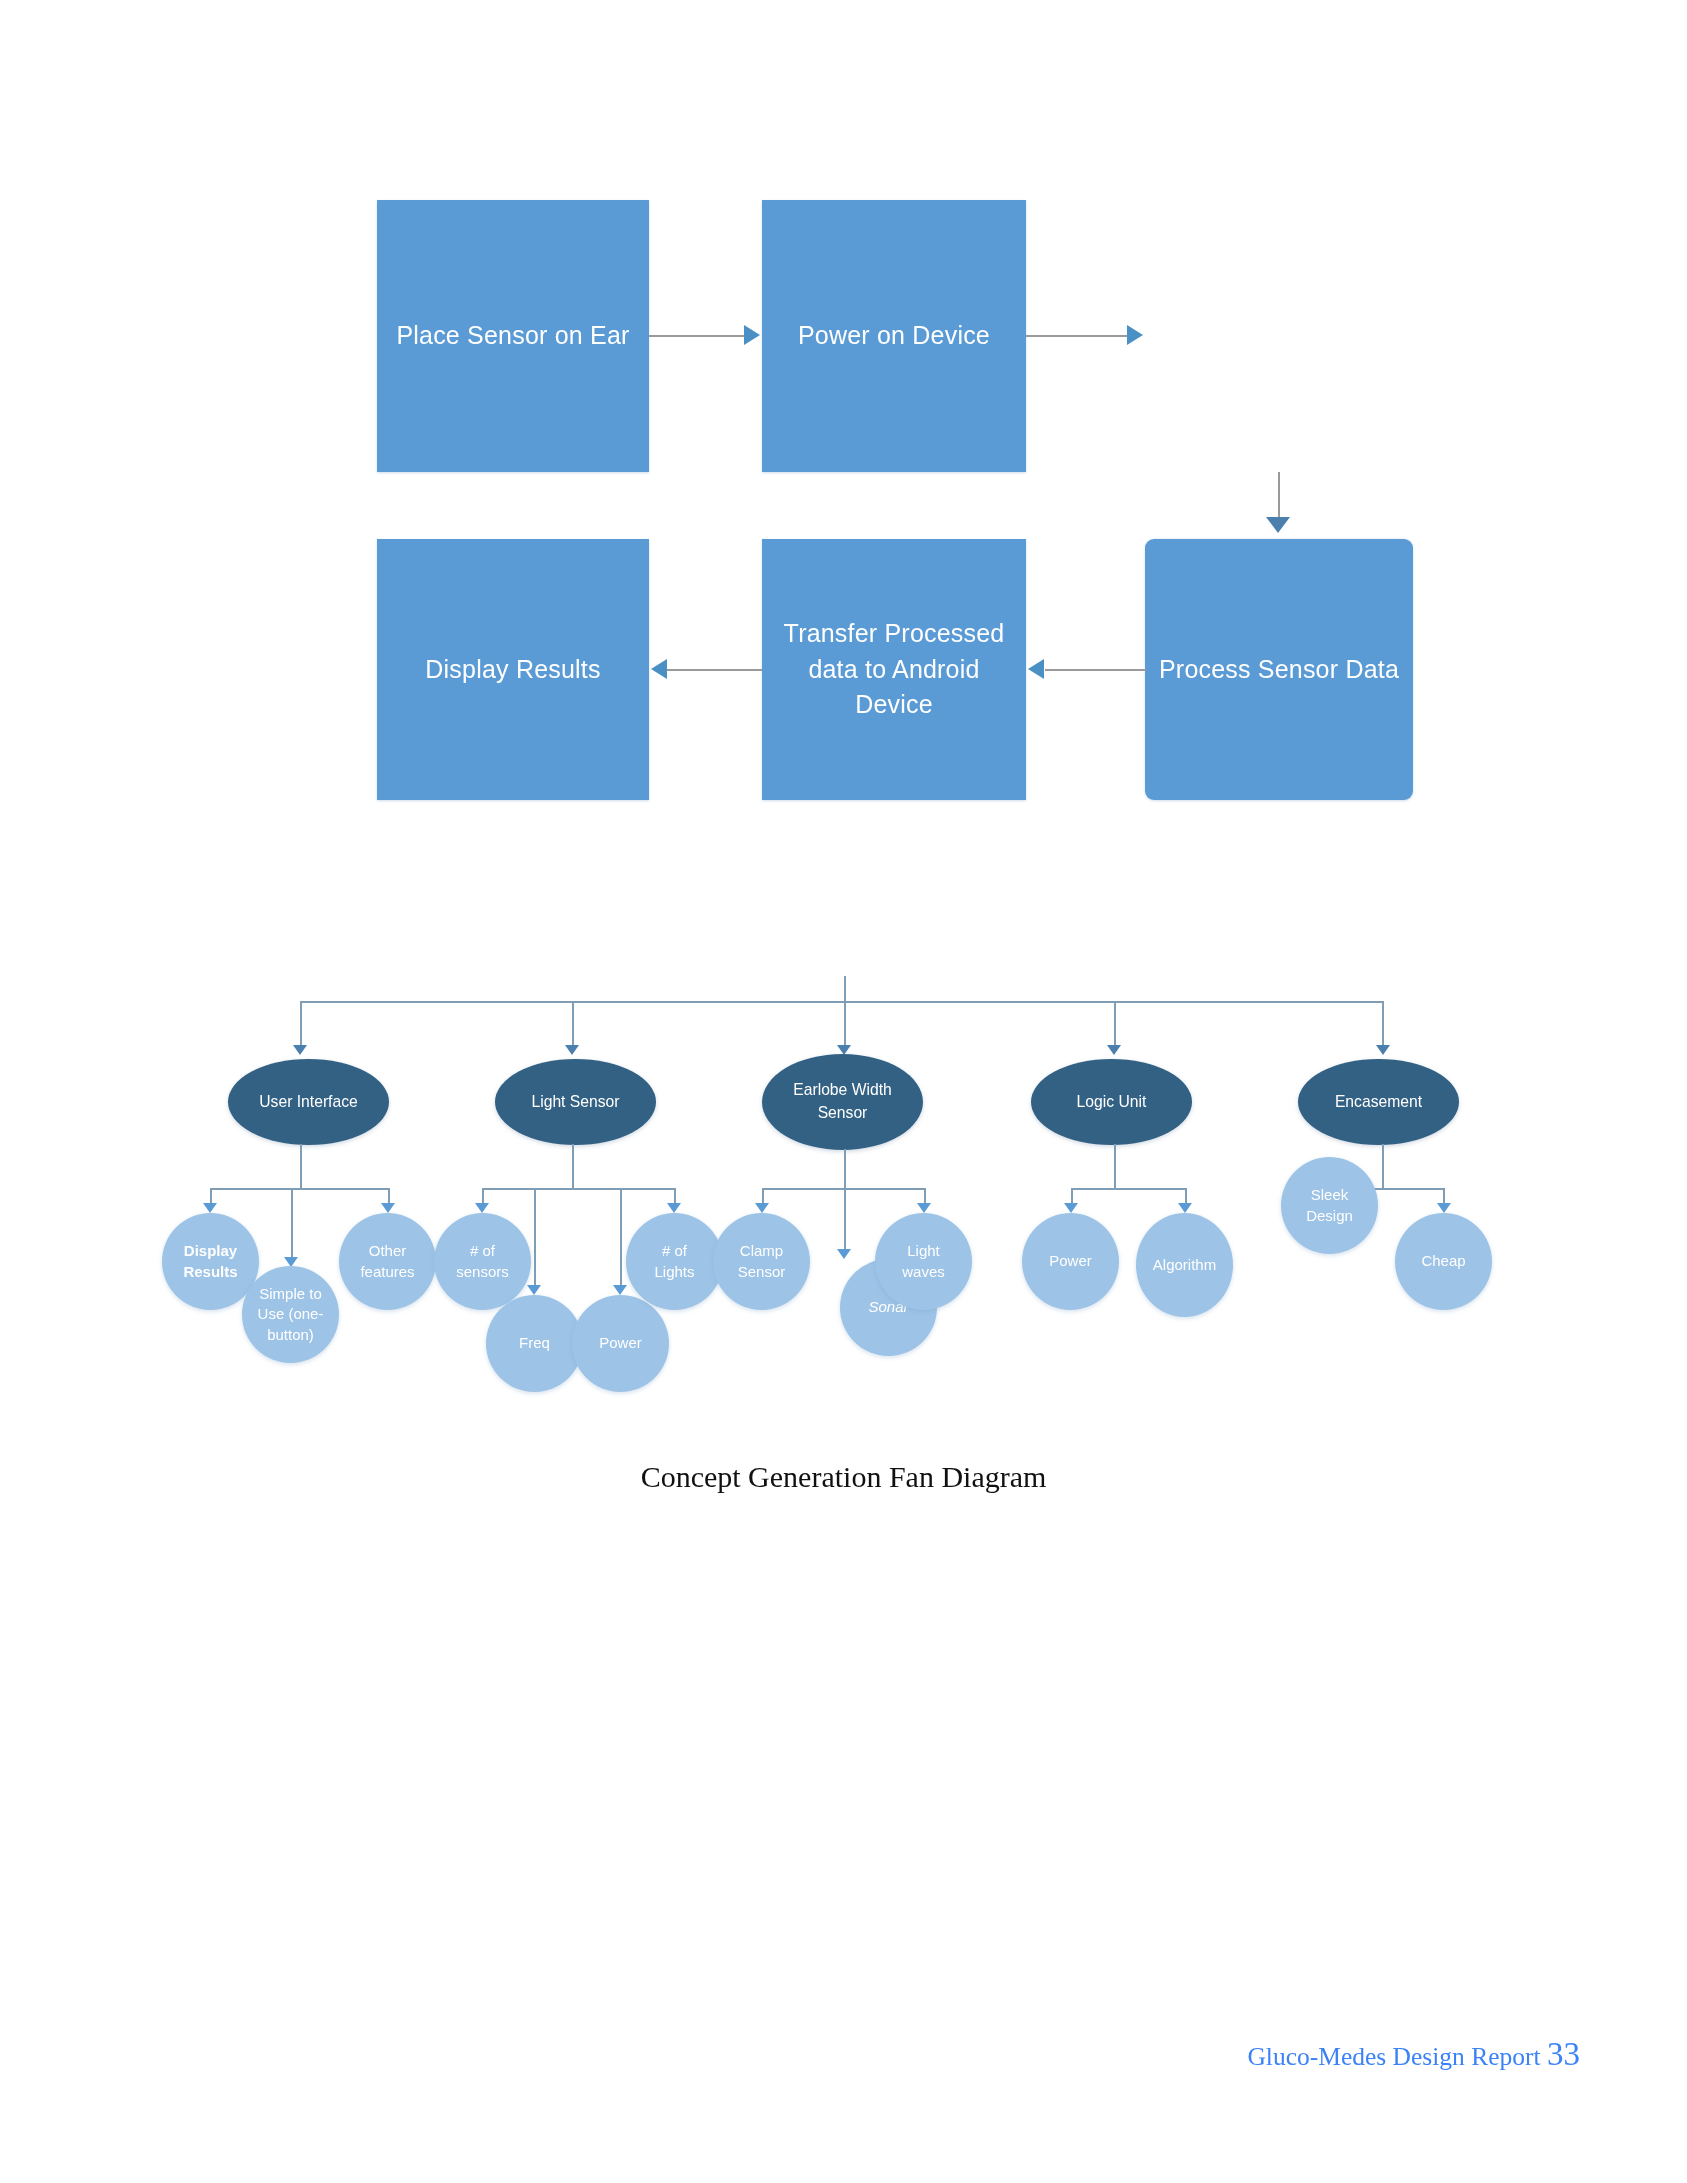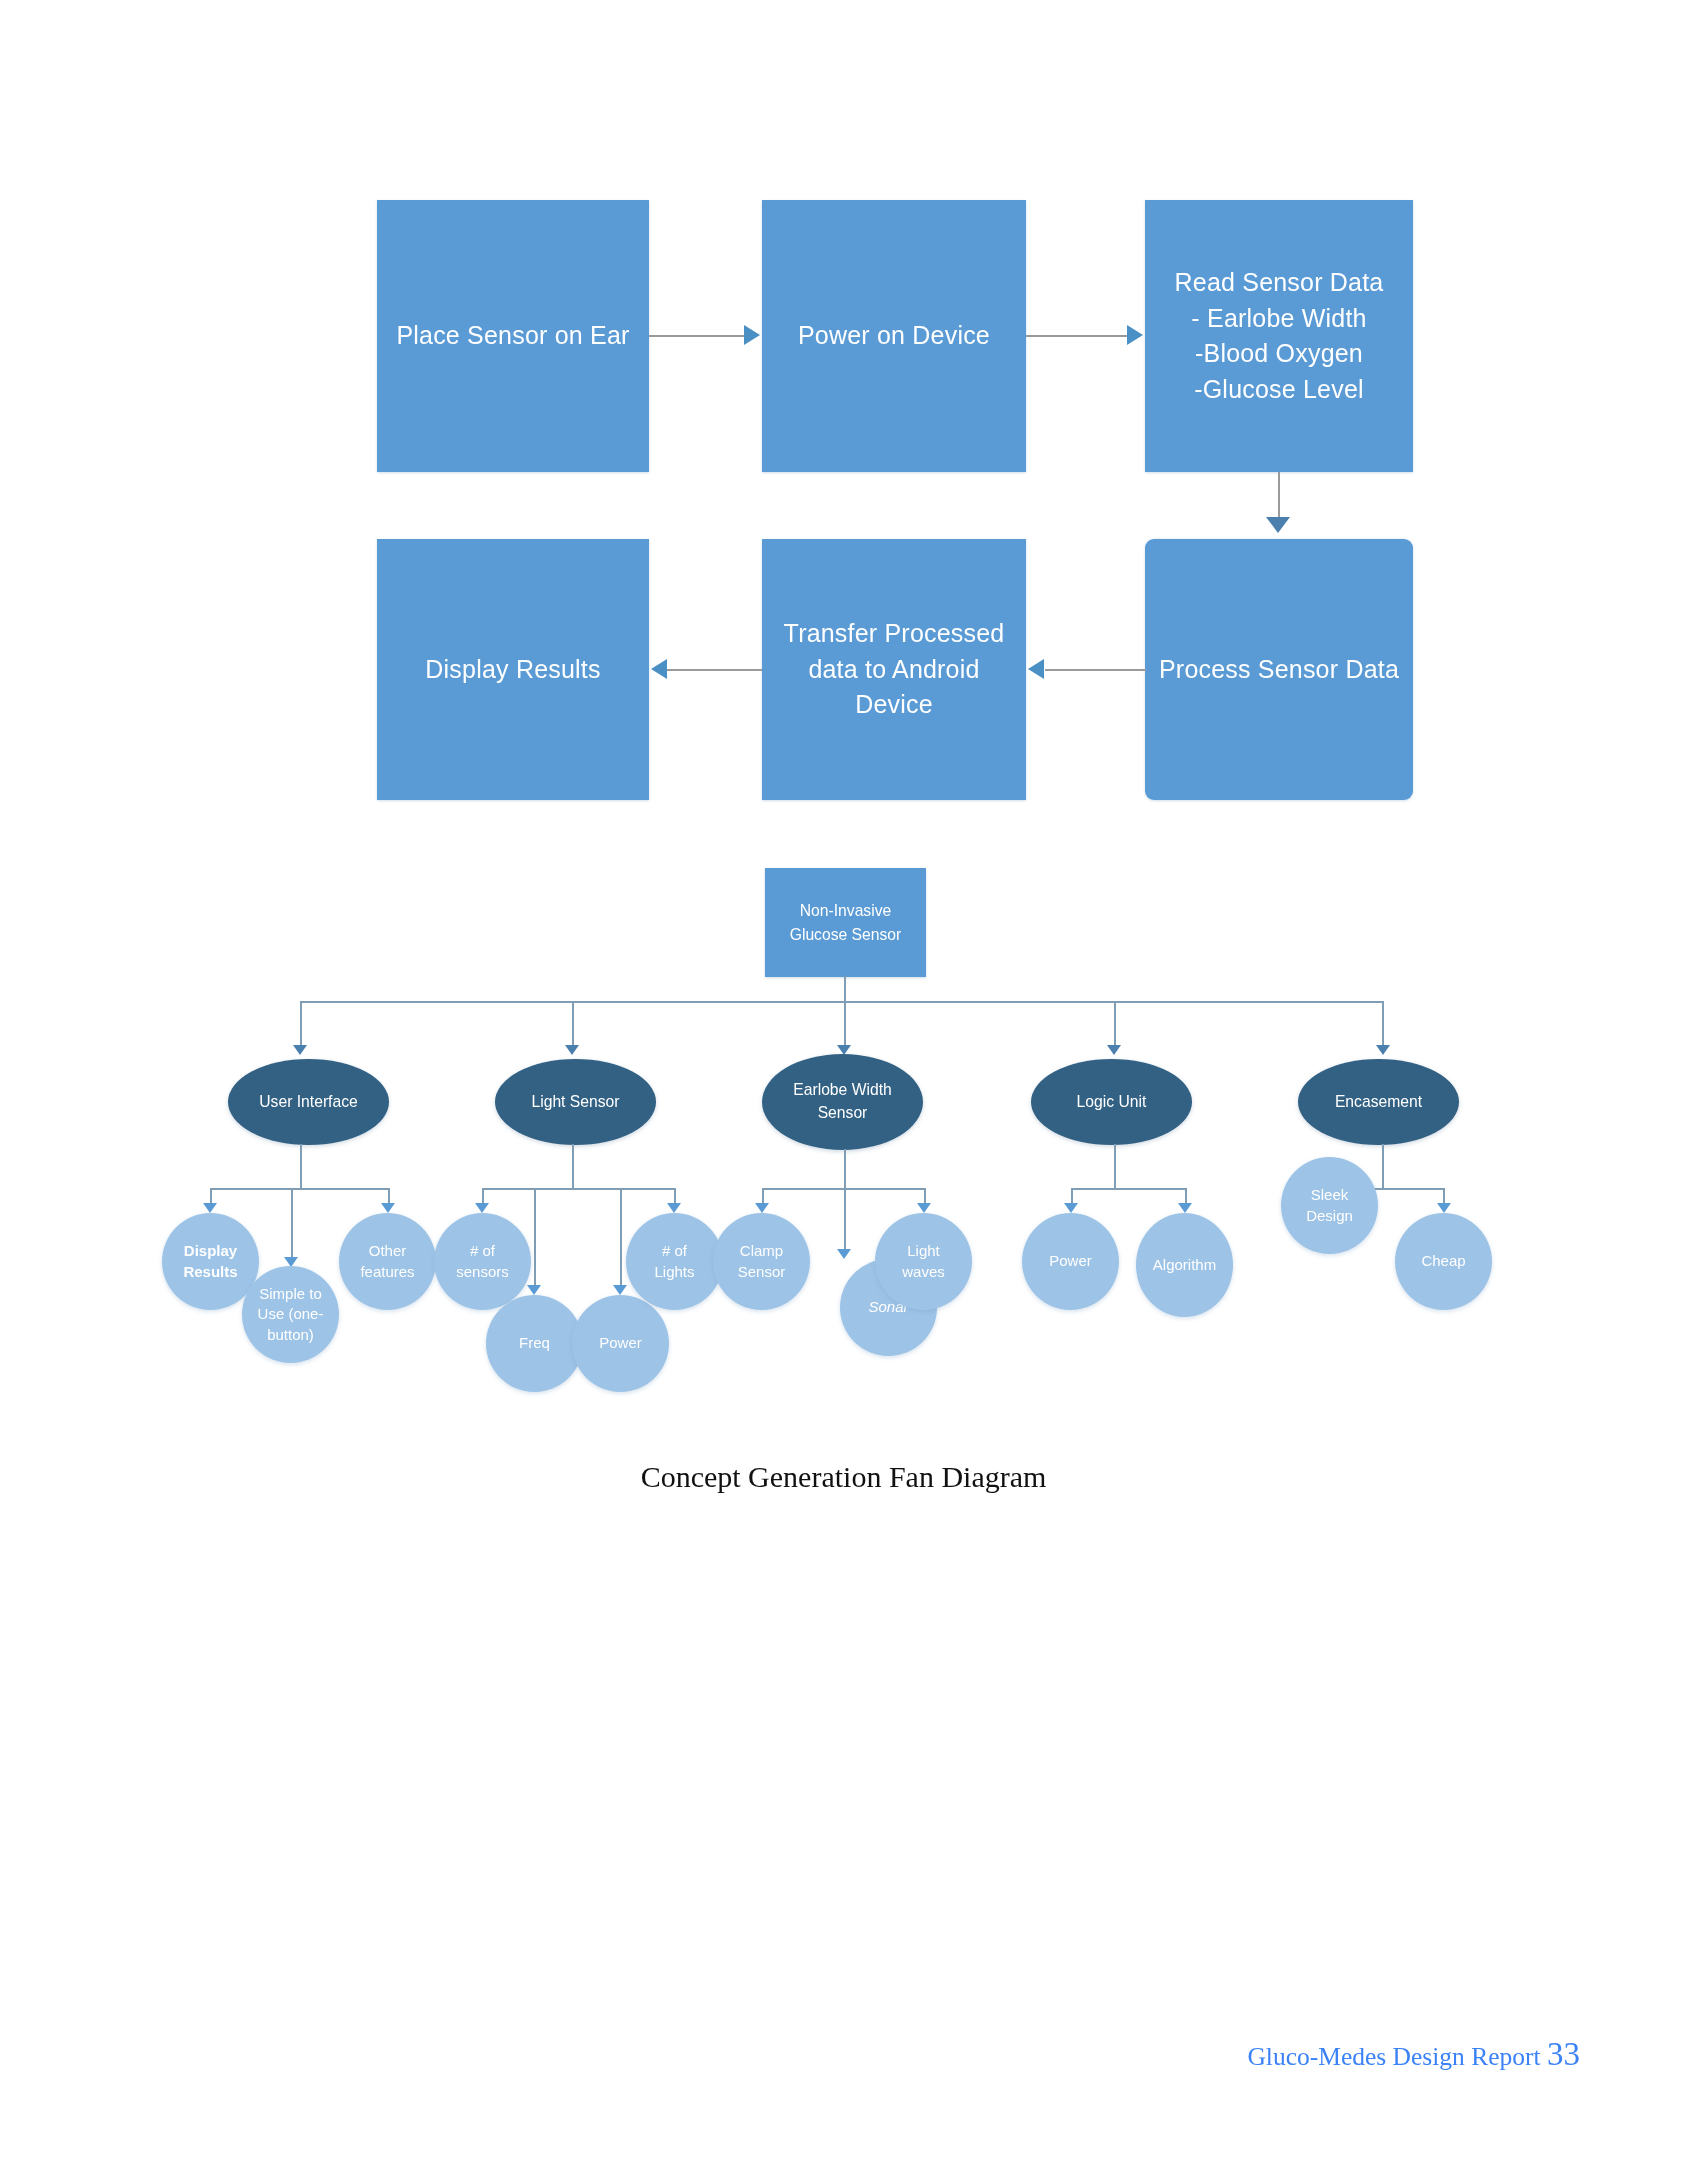--- a/index.html
+++ b/index.html
@@ -111,24 +111,20 @@
 <body>
 
 <div class="page">
 
   <div class="abs" style="left:0;top:0;width:1687px;height:824px;">
 
     <div class="flow-box" style="left:377px;top:200px;width:272px;height:272px;">Place Sensor on Ear</div>
 
     <div class="flow-box" style="left:762px;top:200px;width:264px;height:272px;">Power on Device</div>
 
-    <div class="flow-box" style="left:1145px;top:200px;width:268px;height:272px;">Read Sensor Data
-- Earlobe Width
--Blood Oxygen
--Glucose Level</div>
 
     <div class="flow-box" style="left:377px;top:539px;width:272px;height:261px;">Display Results</div>
 
     <div class="flow-box" style="left:762px;top:539px;width:264px;height:261px;">Transfer Processed
 data to Android
 Device</div>
 
     <div class="flow-box" style="left:1145px;top:539px;width:268px;height:261px;border-radius:9px;">Process Sensor Data</div>
 
     <div class="h-line" style="left:649px;top:335px;width:96px;"></div>
@@ -142,22 +138,20 @@
 
     <div class="h-line" style="left:1045px;top:669px;width:101px;"></div>
     <div class="arrow-l" style="left:1028px;top:659px;"></div>
 
     <div class="h-line" style="left:667px;top:669px;width:95px;"></div>
     <div class="arrow-l" style="left:651px;top:659px;"></div>
   </div>
 
   <div class="abs" style="left:0;top:0;width:1687px;height:1401px;">
 
-    <div class="fan-root" style="left:765px;top:868px;width:161px;height:109px;">Non-Invasive
-Glucose Sensor</div>
 
     <div class="fv" style="left:844px;top:976px;height:26px;"></div>
 
     <div class="fh" style="left:300px;top:1001px;width:1084px;"></div>
 
     <div class="fv" style="left:300px;top:1001px;height:48px;"></div>
     <div class="fa" style="left:293px;top:1045px;"></div>
 
     <div class="fv" style="left:572px;top:1001px;height:48px;"></div>
     <div class="fa" style="left:565px;top:1045px;"></div>

